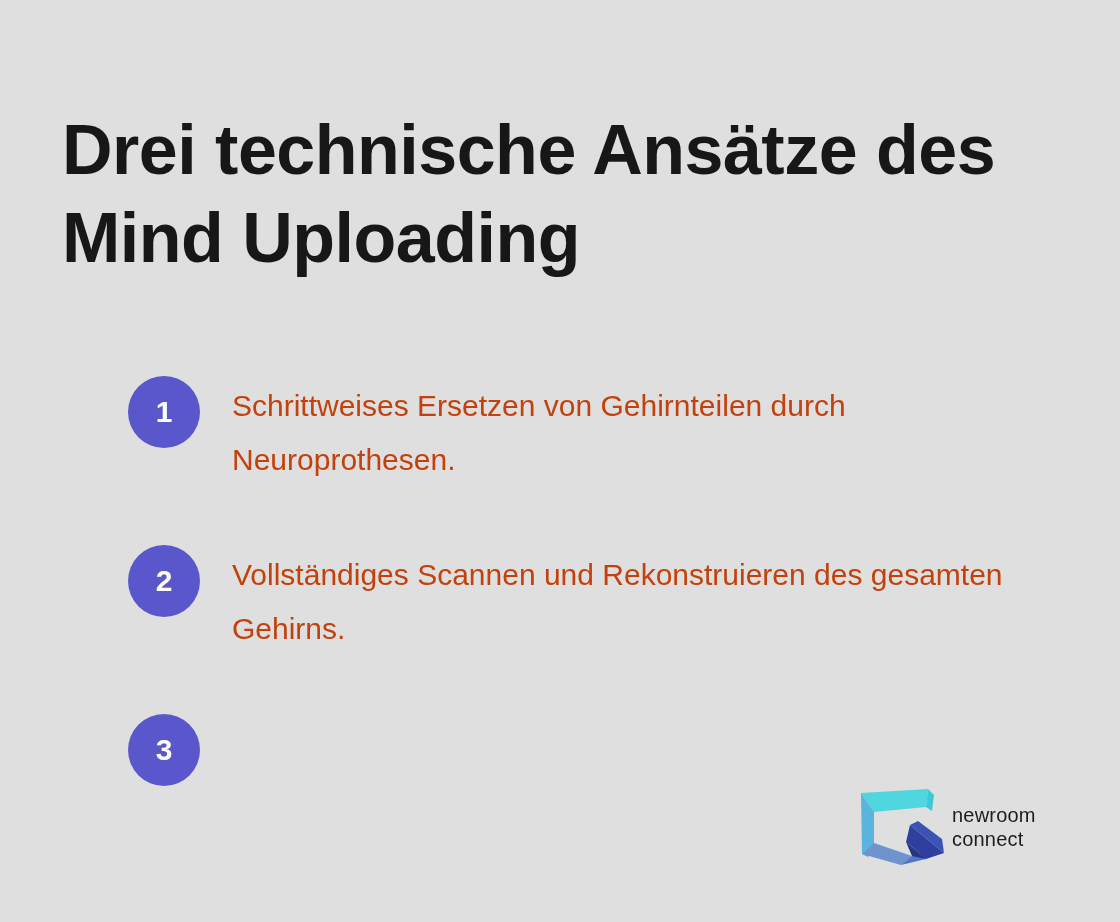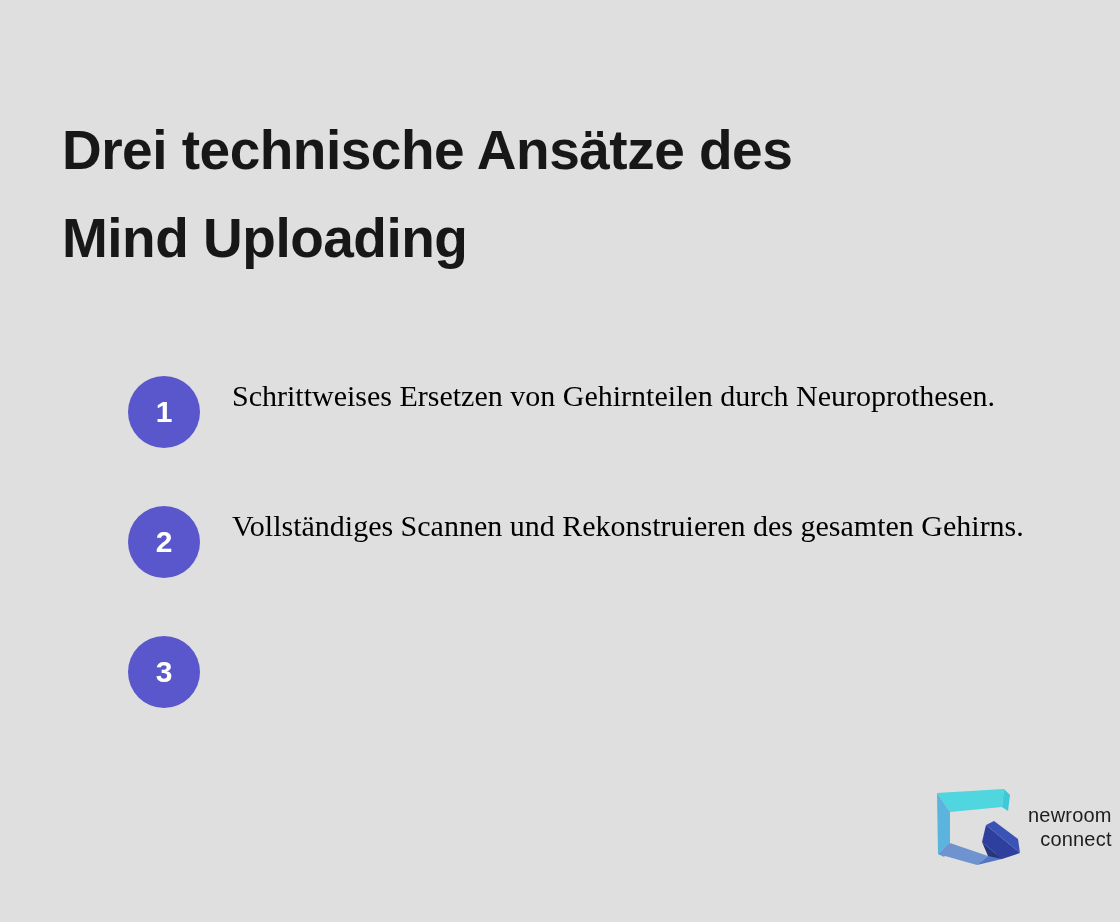--- a/index.html
+++ b/index.html
@@ -25,21 +25,21 @@
   }
 
   
   .title {
     position: absolute;
     left: 62px;
     top: 106px;
     width: 950px;
     margin: 0;
     font-family: "Liberation Sans Narrow", "Liberation Sans", "DejaVu Sans Condensed", sans-serif;
-    font-size: 55px;
+    font-size: 70px;
     line-height: 88px;
     font-weight: 700;
     letter-spacing: -0.5px;
     color: #171717;
     white-space: pre-line;
   }
 
   
   .list {
     position: absolute;
@@ -72,40 +72,39 @@
     font-size: 30px;
     font-weight: 700;
     line-height: 1;
     margin-top: 2px;
     user-select: none;
   }
 
   .item-text {
     flex: 1 1 auto;
     padding-left: 32px;
-    font-family: Liberation Serif, serif;
+    font-family: Liberation Sans, sans-serif;
     font-size: 30px;
-    line-height: 33px;
+    line-height: 54px;
     font-weight: 400;
-    color: #000000;
+    color: #c2410c;
     padding-top: 5px;
     hyphens: auto;
     -webkit-hyphens: auto;
   }
 
   
   .logo {
     position: absolute;
-    left: 932px;
+    left: 856px;
     top: 786px;
     width: 172px;
     height: 82px;
     display: flex;
     align-items: center;
-    text-align: right;
   }
   .logo-mark {
     flex: 0 0 auto;
     width: 92px;
     height: 80px;
     display: block;
   }
   .logo-word {
     flex: 0 0 auto;
     margin-left: 4px;

